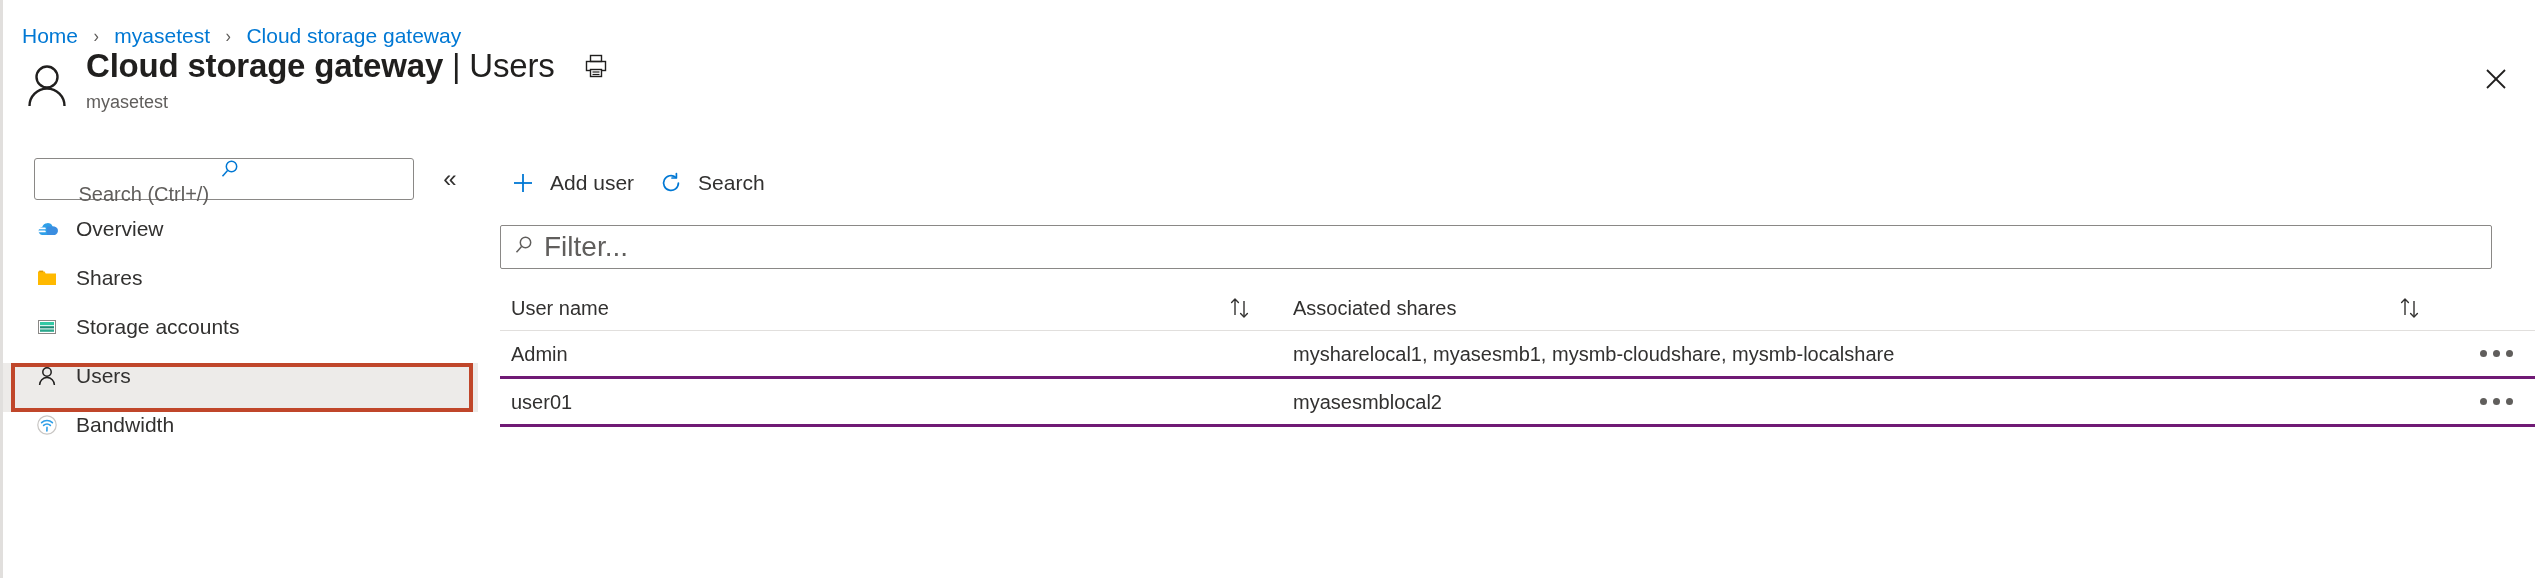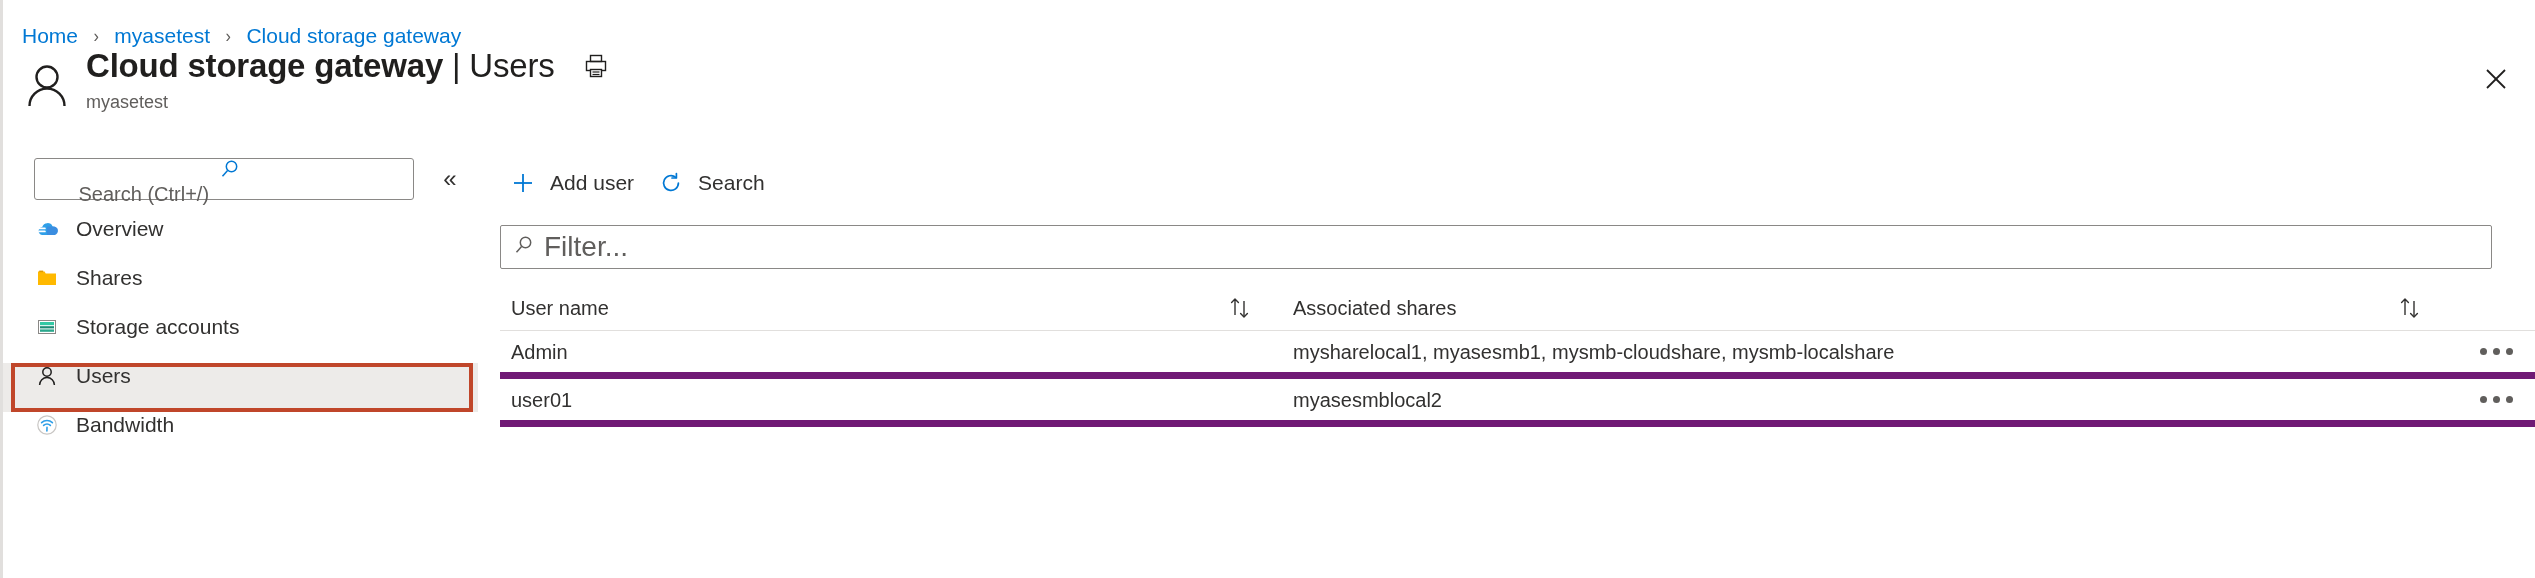--- a/index.html
+++ b/index.html
@@ -144,21 +144,21 @@
     border: none; outline: none; background: transparent;
     font-family: Liberation Sans, sans-serif; font-size: 28px; color: #323130;
     margin-left: 10px; flex: 1; height: 40px;
   }
   .filter-input::placeholder { color: #605e5c; opacity: 1; }
 
   
   .table { margin-top: 16px; width: 2035px; }
   .trow {
     display: flex; align-items: center; height: 46px;
-    border-bottom: 7px solid #701a75; padding-right: 0;
+    border-bottom: 3px solid #701a75; padding-right: 0;
   }
   .trow.head { border-bottom: 1px solid #e1dfdd; }
   .trow.body { cursor: pointer; height: 48px; }
   .c-name { width: 725px; padding-left: 11px; flex: none; }
   .c-sort1 { width: 50px; flex: none; display: flex; align-items: center; }
   .c-shares { flex: 1; padding-left: 18px; min-width: 0; }
   .c-sort2 { width: 62px; flex: none; display: flex; align-items: center; justify-content: flex-start; }
   .c-ellipsis { width: 78px; flex: none; display: flex; align-items: center; justify-content: center; }
   .th {
     font-size: 20px; line-height: 24px; font-weight: 400; color: #323130;

